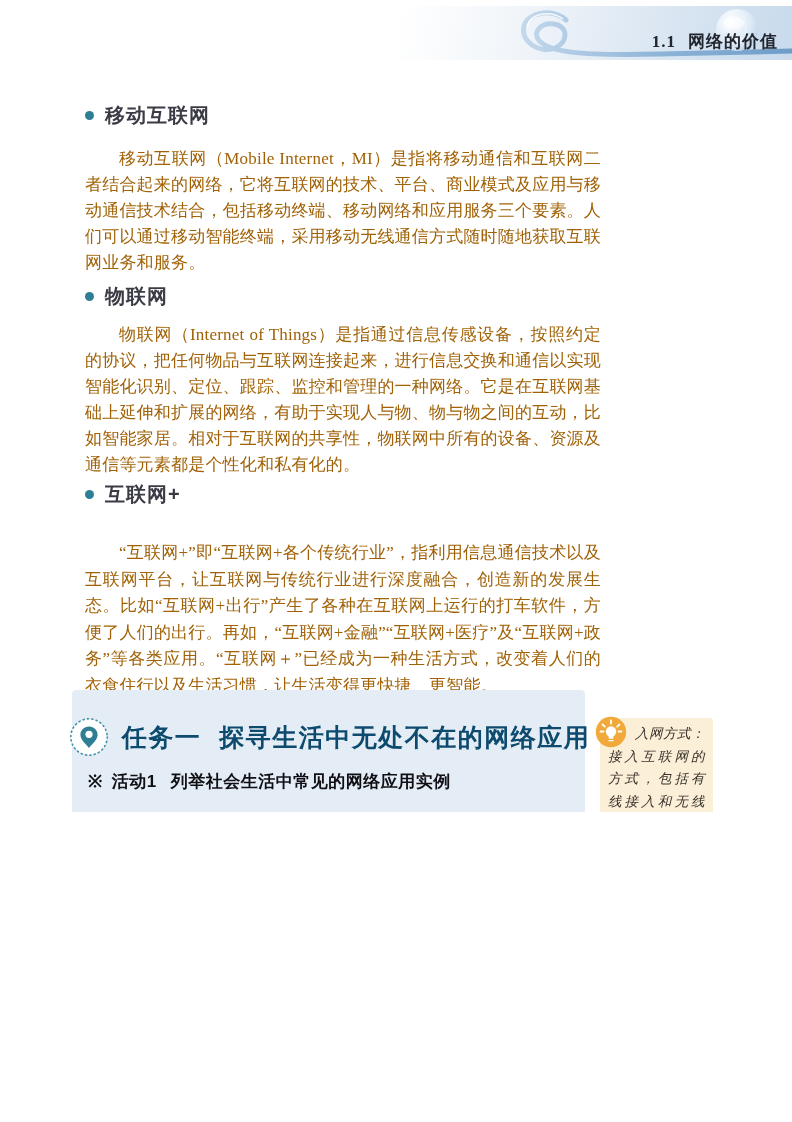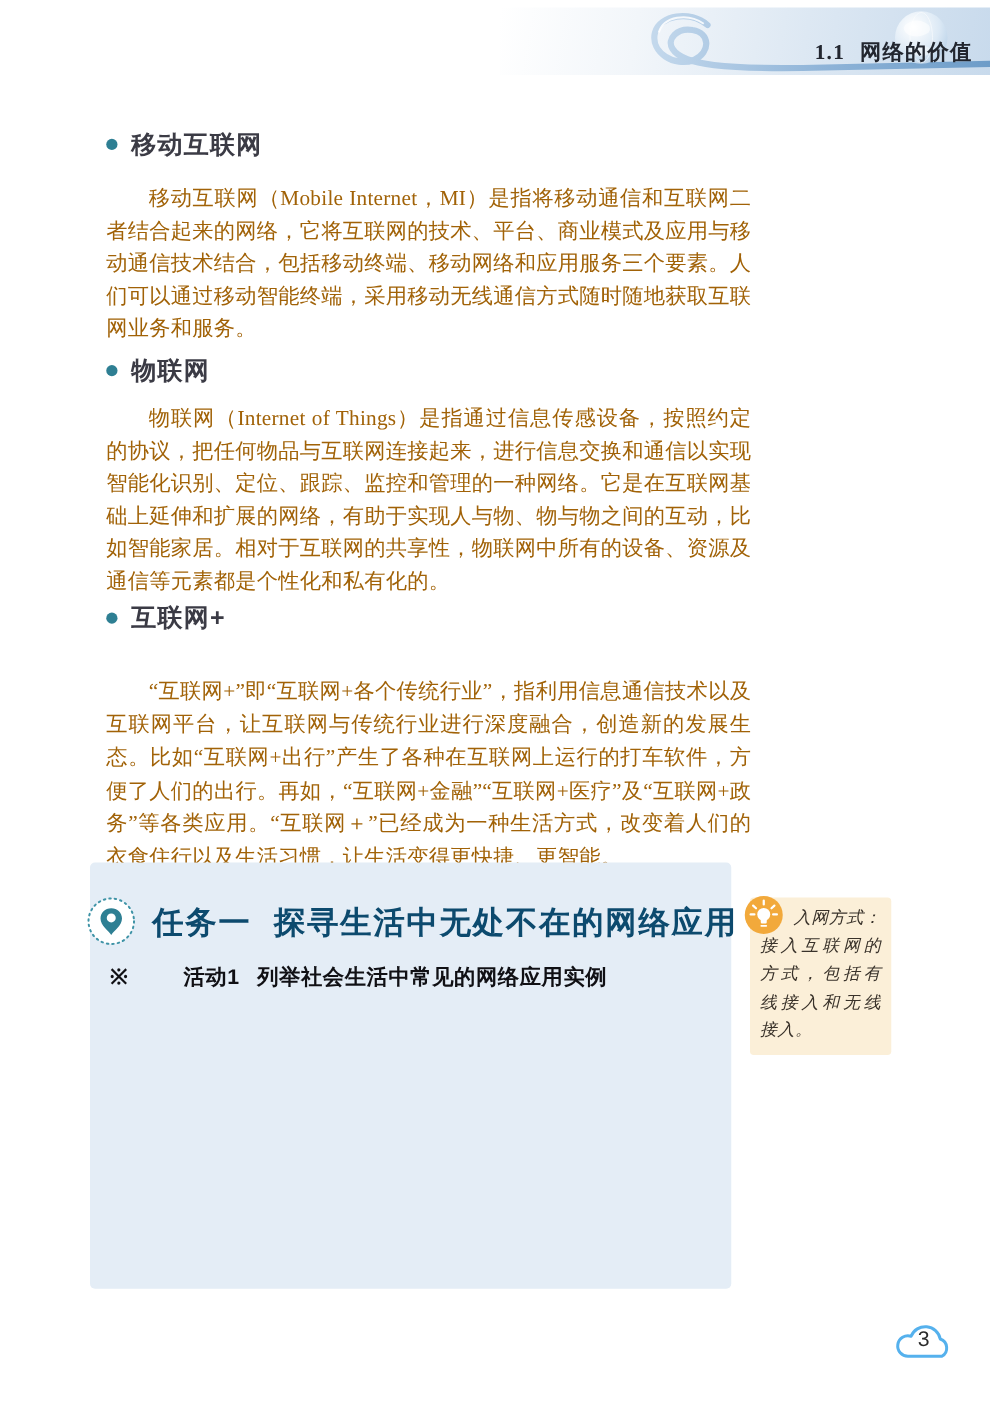--- a/index.html
+++ b/index.html
@@ -1,17 +1,17 @@
 <!DOCTYPE html>
 <html lang="zh"><head>
 <meta charset="utf-8">
 <style>
   html,body { margin:0; padding:0; background:#ffffff; }
   .page {
-    position:relative; width:792px; height:1122px; background:#ffffff;
+    position:relative; width:792px; height:812px; background:#ffffff;
     font-family:"Liberation Serif", serif; overflow:hidden;
   }
 
   
   .header-band {
     position:absolute; left:400px; top:6px; width:392px; height:54px;
     background:linear-gradient(100deg,#ffffff 0%,#f2f6fa 28%,#dde8f3 62%,#c8daec 100%);
   }
   .header-band svg { position:absolute; left:0; top:0; }
   .header-title {
@@ -55,21 +55,21 @@
   .task-title {
     font-family:"Liberation Sans", sans-serif; font-weight:600; font-size:25px;
     color:#0c4a6e; letter-spacing:1.5px; white-space:nowrap;
   }
   .task-title .task-label { margin-right:18px; }
   .activity-heading {
     margin-top:12px; font-family:"Liberation Sans", sans-serif; font-weight:bold;
     font-size:17px; color:#101014; letter-spacing:0.5px;
   }
   .activity-heading .act-marker { margin-right:9px; }
-  .activity-heading .act-label { margin-right:14px;margin-left:35px; }
+  .activity-heading .act-label { margin-right:14px; }
   .activity-body {
     margin-top:8px; font-style:italic; font-size:16.5px; line-height:26px;
     color:#1d1d23; text-align:justify; text-indent:2em; letter-spacing:0.4px;
   }
 
   
   .side-note {
     position:absolute; left:600px; top:718px; width:113px;
     background:#FBEFD8; border-radius:3px; box-sizing:border-box;
     padding:5px 8px 8px 8px;

